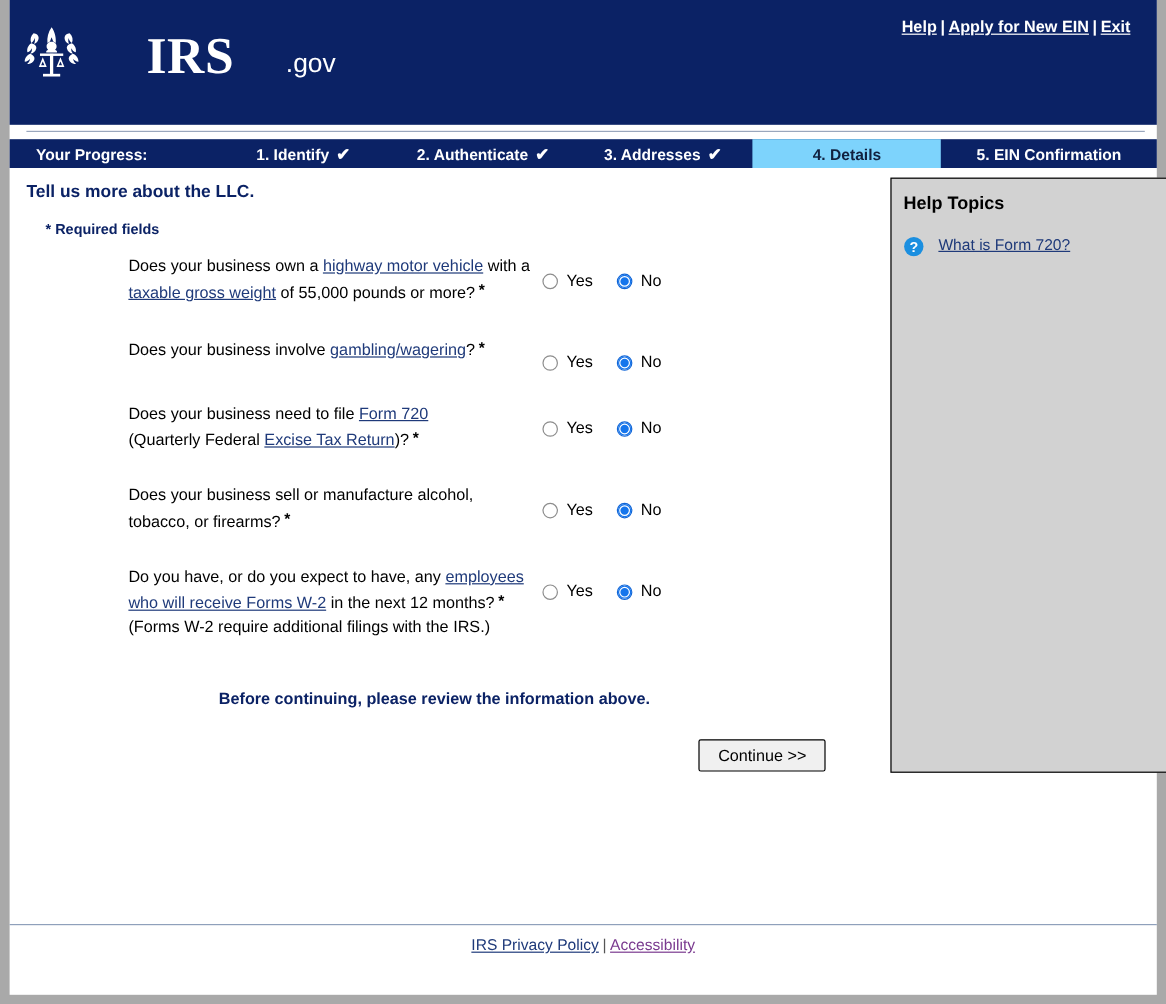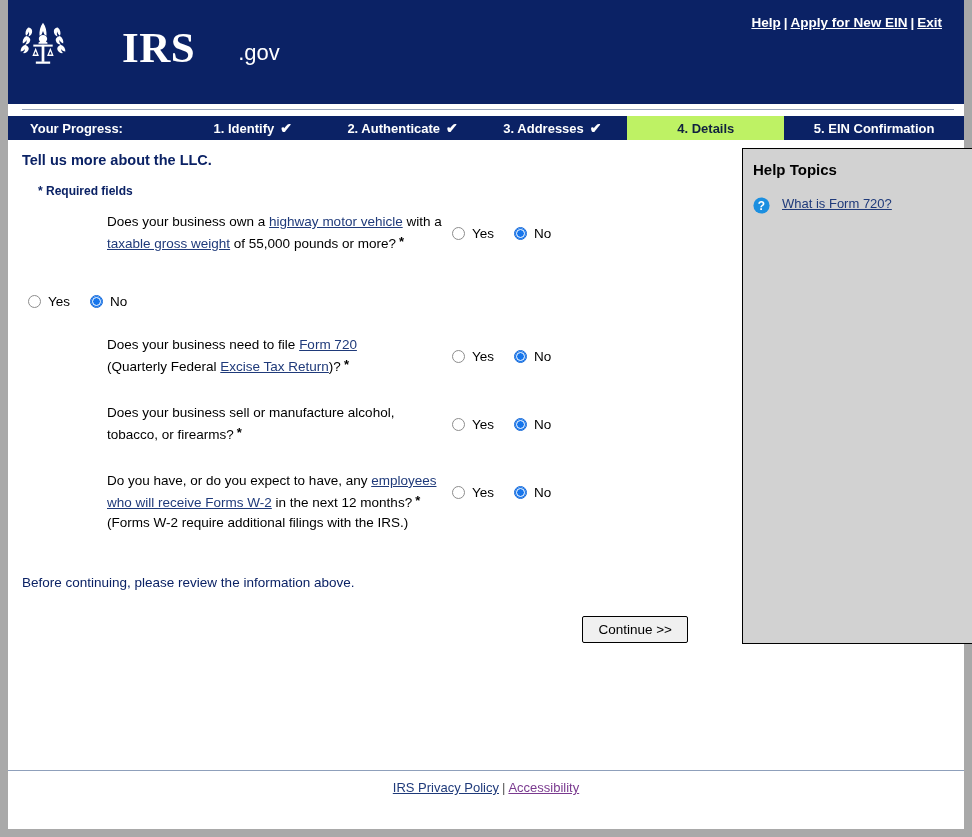--- a/index.html
+++ b/index.html
@@ -123,21 +123,21 @@
   .progress .label-cell {
     width: 170px;
     justify-content: flex-start;
     padding-left: 22px;
     box-sizing: border-box;
   }
   .progress .step {
     width: 150px;
   }
   .progress .step.active {
-    background: #bef264;
+    background: #7dd3fc;
     color: #11213f;
     width: 157px;
   }
   .progress .step.last {
     width: 180px;
   }
   .check {
     margin-left: 6px;
     font-size: 14px;
     line-height: 1;
@@ -198,21 +198,21 @@
   }
   .q-answers {
     display: flex;
     align-items: center;
     padding-top: 14px;
     margin-left: 6px;
     font-size: 13.5px;
   }
   .radio-opt {
     display: flex;
-    align-items: center;
+    align-items: flex-end;
     margin-right: 20px;
     white-space: nowrap;
   }
   .radio {
     width: 13px;
     height: 13px;
     border-radius: 50%;
     border: 1px solid #8d8d8d;
     background: #ffffff;
     box-sizing: border-box;
@@ -237,21 +237,22 @@
     box-sizing: border-box;
   }
   .radio.checked {
     box-shadow: inset 0 0 0 2px #1575ec;
   }
 
   
   .review-text {
     color: #0b2265;
     font-size: 13.5px;
-    font-weight: normal;
+    font-weight: bold;
+    text-align: center;
     margin: 42px 0 4px 0;
     padding-right: 30px;
   }
   .continue-wrap {
     margin-top: 26px;
     padding-right: 44px;
     text-align: right;
   }
   .continue-btn {
     font-family: "Liberation Sans", sans-serif;
@@ -411,20 +412,23 @@
             <span>Yes</span>
           </label>
           <label class="radio-opt">
             <span class="radio checked"></span>
             <span>No</span>
           </label>
         </div>
       </div>
 
       <div class="question-row">
+        <div class="q-text">
+          <span>Does your business involve </span><a href="#">gambling/wagering</a><span>?</span><span class="star">*</span>
+        </div>
         <div class="q-answers">
           <label class="radio-opt">
             <span class="radio"></span>
             <span>Yes</span>
           </label>
           <label class="radio-opt">
             <span class="radio checked"></span>
             <span>No</span>
           </label>
         </div>

